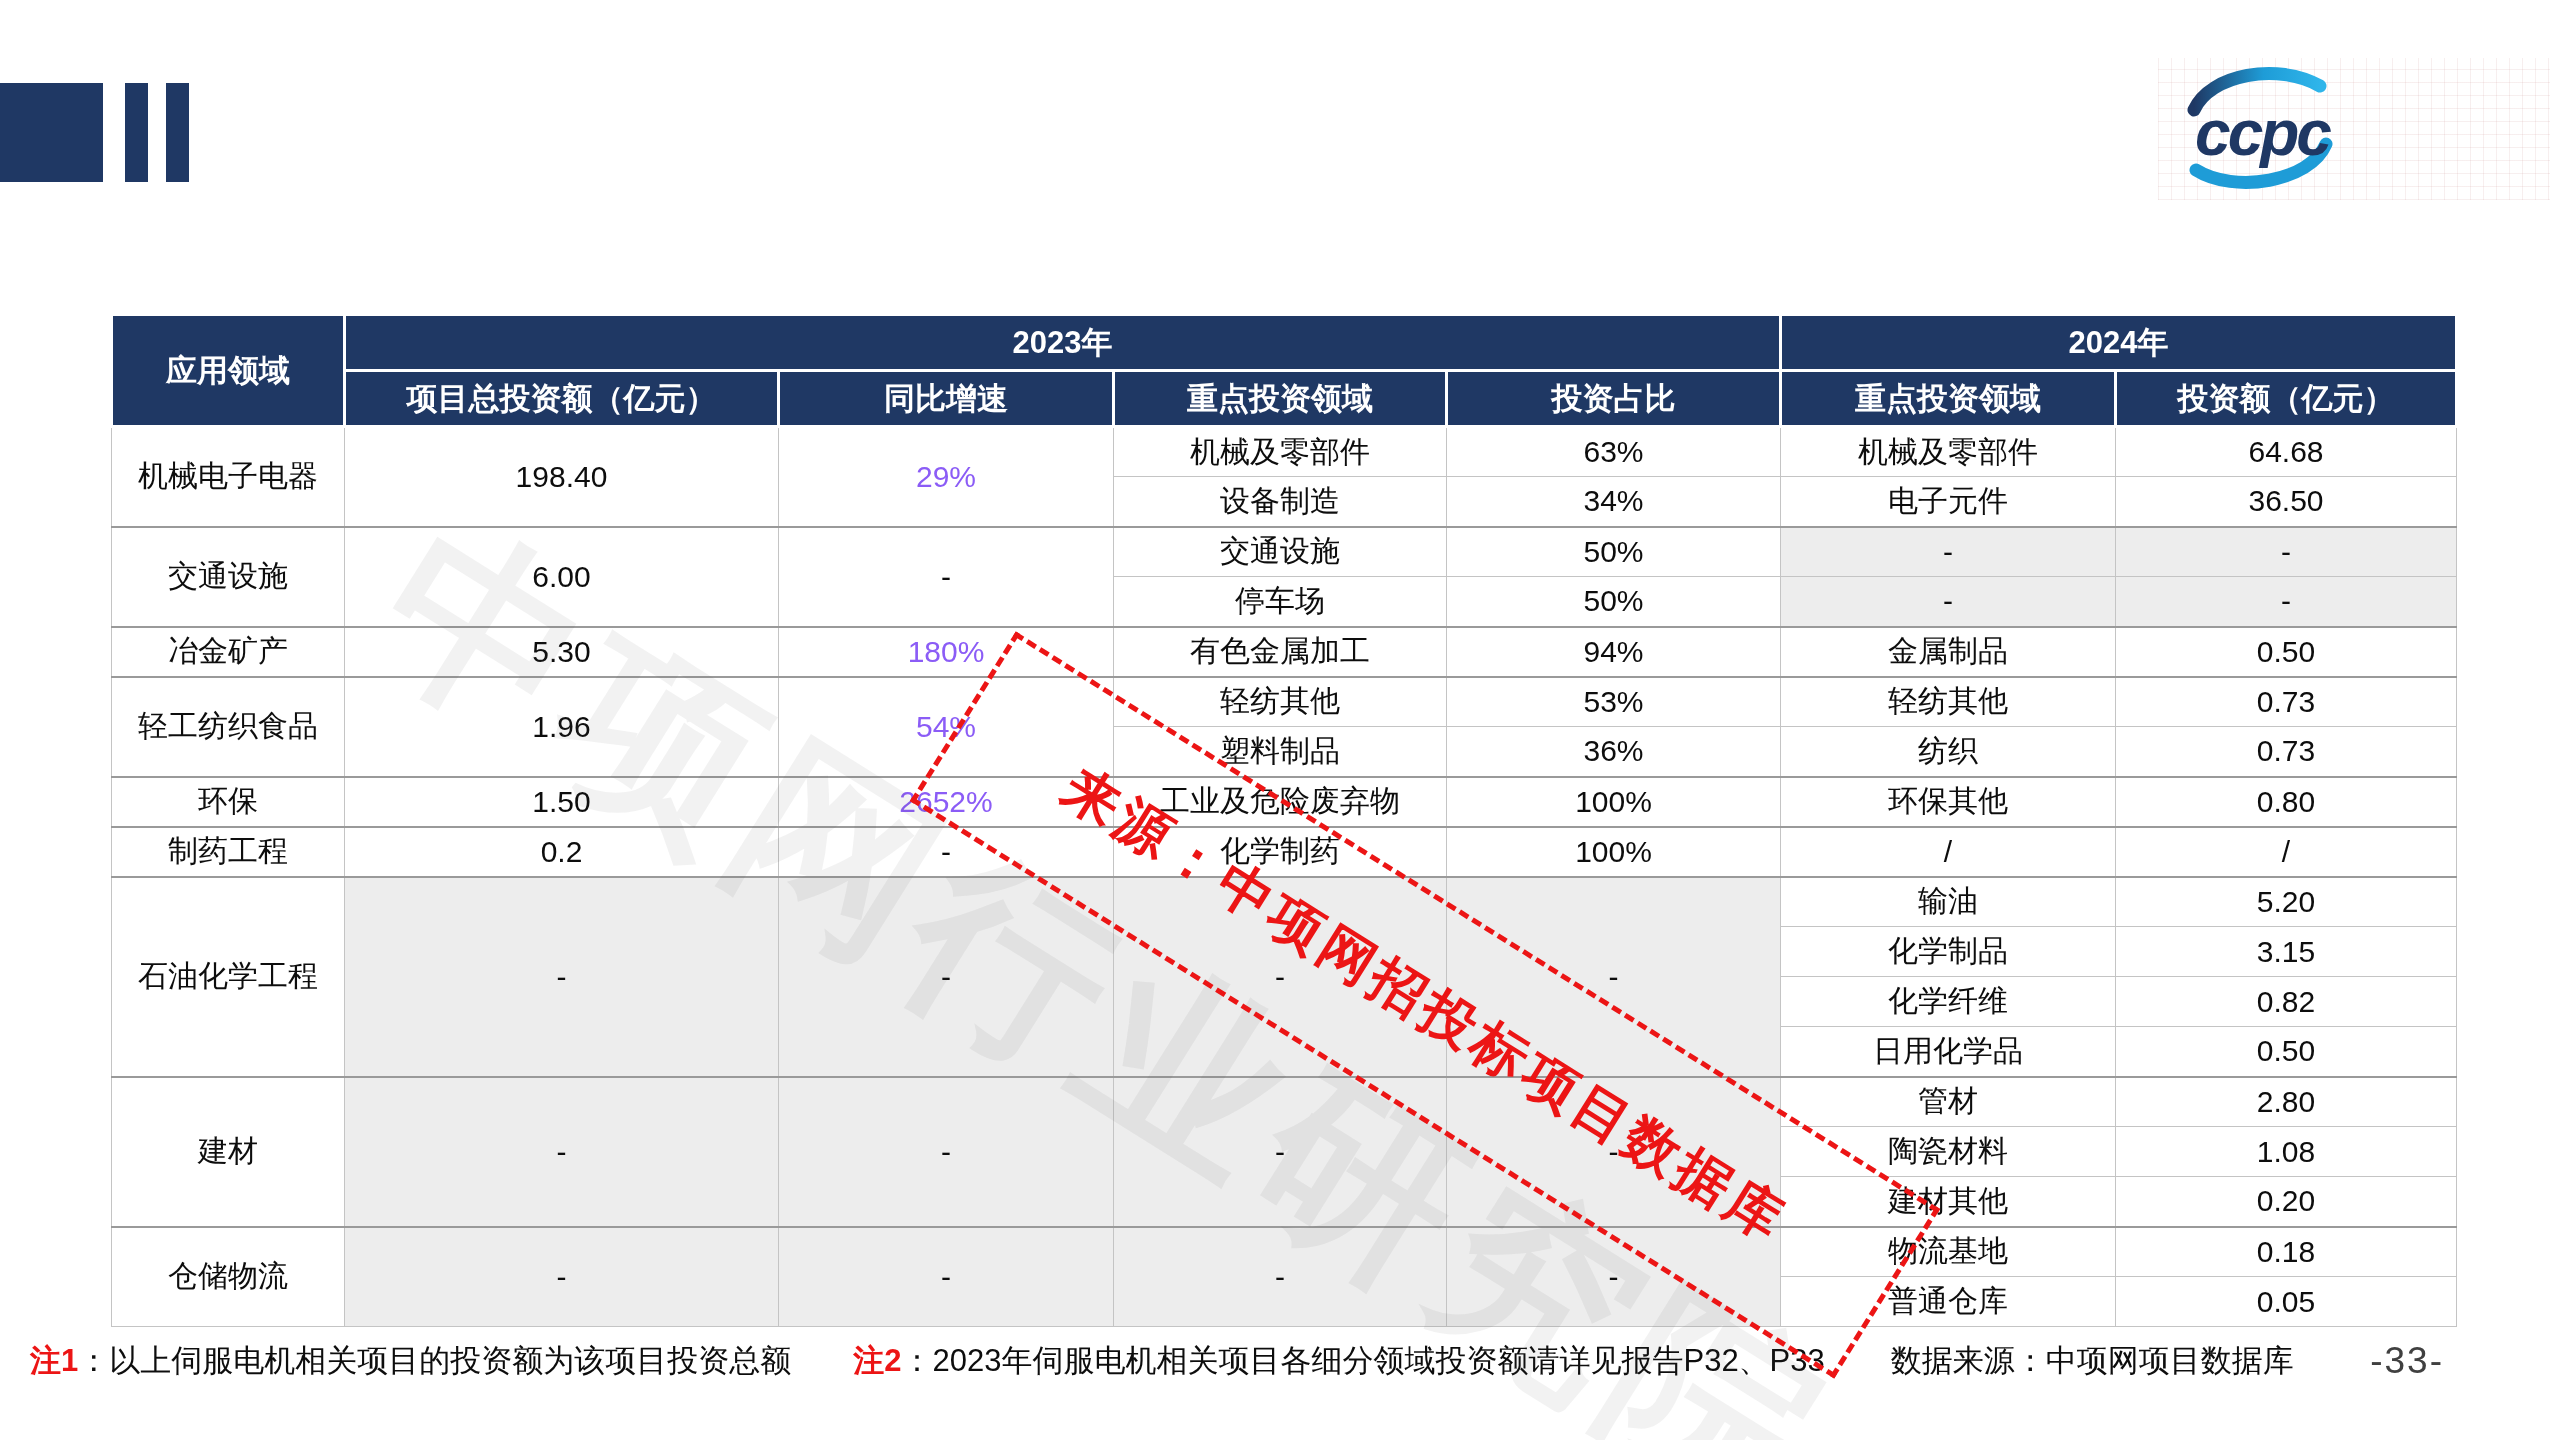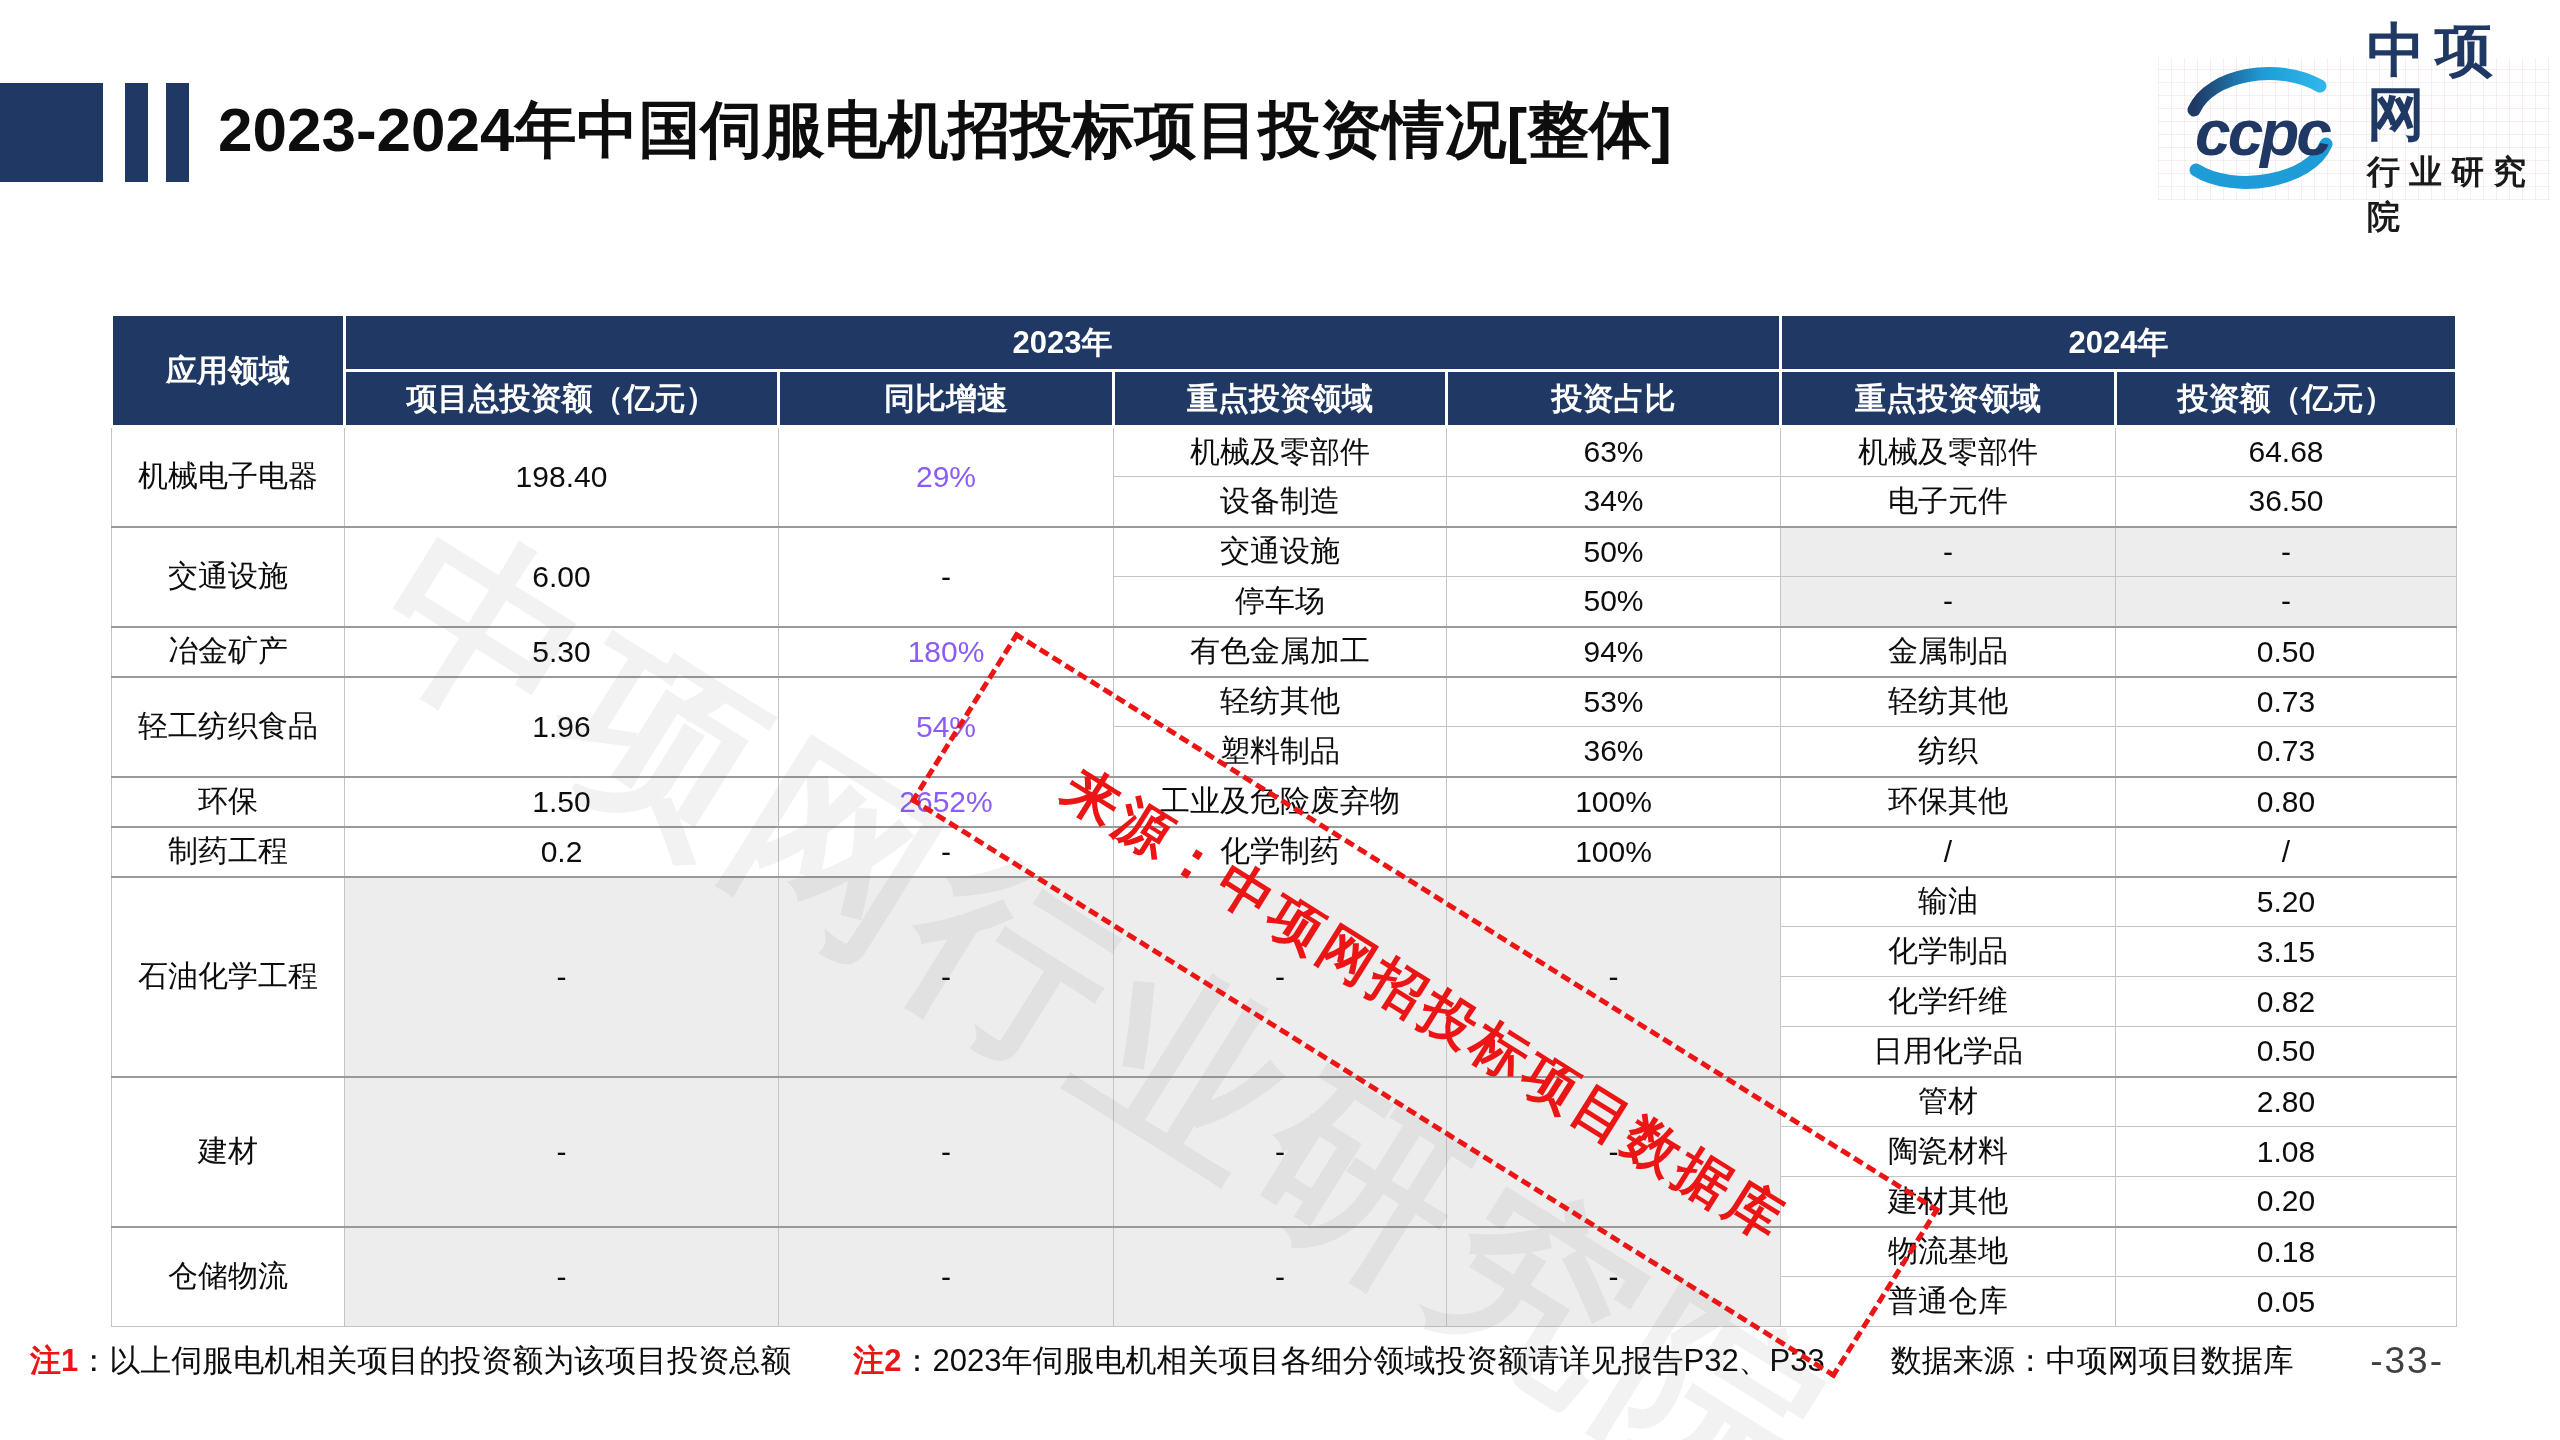--- a/index.html
+++ b/index.html
@@ -60,41 +60,36 @@
   .pageno{position:absolute;right:116px;top:1340px;font-size:37px;color:#404040;letter-spacing:2px;}
 </style>
 </head>
 <body>
 
 <div class="slide">
 
   <div class="tb-square"></div>
   <div class="tb-bar b1"></div>
   <div class="tb-bar b2"></div>
-  <h1 class="page-title">2023-2024年中国伺服电机招投标项目投资情况[整体]</h1>
 
   <div class="logo">
     <div class="logo-mark">
       <svg width="205" height="142" viewBox="0 0 205 142">
         <defs>
           <linearGradient id="swg" x1="0" y1="0" x2="1" y2="0">
             <stop offset="0" stop-color="#1F3864"></stop>
               <stop offset="0.55" stop-color="#1E9CD7"></stop>
               <stop offset="1" stop-color="#2FB5EA"></stop>
           </linearGradient>
         </defs>
         <path d="M 36 52 C 52 16 120 4 162 28" fill="none" stroke="url(#swg)" stroke-width="13" stroke-linecap="round"></path>
         <path d="M 168 86 C 152 124 76 136 38 112" fill="none" stroke="#1E9CD7" stroke-width="13" stroke-linecap="round"></path>
       </svg>
       <span class="logo-abbr">ccpc</span>
     </div>
-    <div class="logo-text">
-      <div class="logo-cn">中项网</div>
-      <div class="logo-sub">行业研究院</div>
-    </div>
   </div>
 
 
   <div class="gray-wm">中项网行业研究院</div>
 
   <table class="tbl">
     <colgroup>
       <col style="width:233px">
         <col style="width:434px">
         <col style="width:335px">

